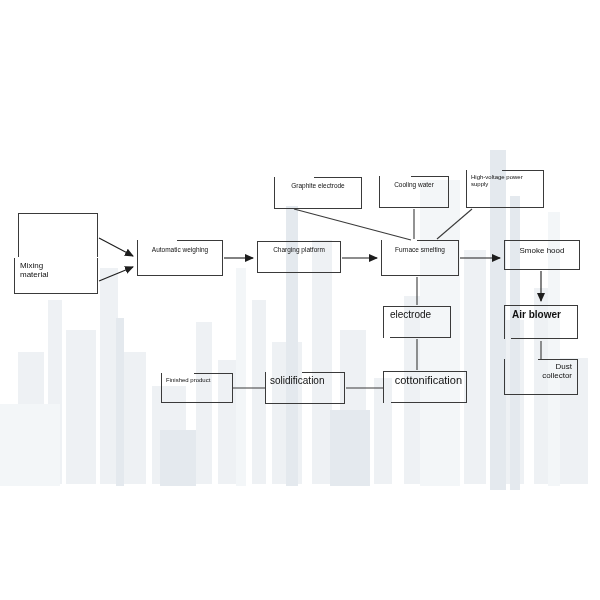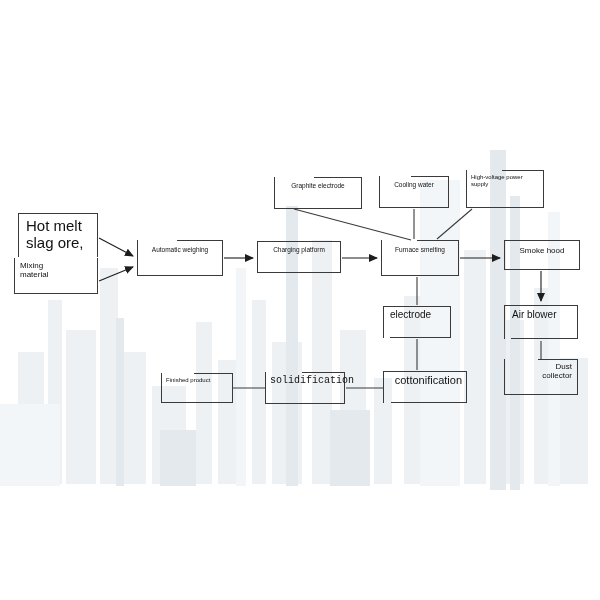--- a/index.html
+++ b/index.html
@@ -118,22 +118,20 @@
       <line x1="383" y1="388" x2="346" y2="388"></line>
       <line x1="265" y1="388" x2="232" y2="388"></line>
     </g>
   </svg>
 
   <div id="nodes">
       <div class="node" style="left: 18px; top: 213px; width: 80px; height: 44px;">
         <div class="bd h" style="left: 0px; top: 0px; width: 80px; background: rgb(58, 58, 58);"></div>
         <div class="bd v" style="left: 0px; top: 0px; height: 44px; background: rgb(58, 58, 58);"></div>
         <div class="bd v" style="left: 79px; top: 0px; height: 44px; background: rgb(58, 58, 58);"></div>
-        <span class="label" style="font-size: 15px; left: 8px; top: 4px; width: 64px; text-align: left;">Hot melt
-slag ore,</span>
       </div>
       <div class="node" style="left: 14px; top: 258px; width: 104px; height: 36px;">
         <div class="bd h" style="left: 0px; top: 35px; width: 84px; background: rgb(58, 58, 58);"></div>
         <div class="bd v" style="left: 0px; top: 0px; height: 36px; background: rgb(58, 58, 58);"></div>
         <div class="bd v" style="left: 83px; top: 0px; height: 36px; background: rgb(58, 58, 58);"></div>
         <span class="label" style="font-size: 8px; left: 6px; top: 3px; width: 72px; text-align: left;">Mixing
 material</span>
       </div>
       <div class="node" style="left: 137px; top: 240px; width: 86px; height: 36px;">
         <div class="bd h" style="left: 0px; top: 35px; width: 86px; background: rgb(58, 58, 58);"></div>
@@ -187,21 +185,21 @@
         <div class="bd v" style="left: 75px; top: 0px; height: 30px; background: rgb(58, 58, 58);"></div>
         <div class="bd h" style="left: 35px; top: 0px; width: 41px; background: rgb(58, 58, 58);"></div>
         <div class="bd h" style="left: 8px; top: 29px; width: 68px; background: rgb(58, 58, 58);"></div>
         <span class="label" style="font-size: 8px; left: 4px; top: 6px; width: 68px; text-align: center;">Smoke hood</span>
       </div>
       <div class="node" style="left: 504px; top: 305px; width: 74px; height: 34px;">
         <div class="bd h" style="left: 0px; top: 0px; width: 74px; background: rgb(58, 58, 58);"></div>
         <div class="bd v" style="left: 0px; top: 0px; height: 34px; background: rgb(58, 58, 58);"></div>
         <div class="bd v" style="left: 73px; top: 0px; height: 34px; background: rgb(58, 58, 58);"></div>
         <div class="bd h" style="left: 7px; top: 33px; width: 67px; background: rgb(58, 58, 58);"></div>
-        <span class="label" style="font-size: 10px; left: 8px; top: 4px; width: 58px; text-align: left;">Air blower</span>
+        <span class="label" style="font-size: 10px; left: 8px; top: 4px; width: 58px; text-align: left; font-weight: bold;">Air blower</span>
       </div>
       <div class="node" style="left: 504px; top: 359px; width: 74px; height: 36px;">
         <div class="bd h" style="left: 0px; top: 35px; width: 74px; background: rgb(58, 58, 58);"></div>
         <div class="bd v" style="left: 0px; top: 0px; height: 36px; background: rgb(58, 58, 58);"></div>
         <div class="bd v" style="left: 73px; top: 0px; height: 36px; background: rgb(58, 58, 58);"></div>
         <div class="bd h" style="left: 34px; top: 0px; width: 40px; background: rgb(58, 58, 58);"></div>
         <span class="label" style="font-size: 8px; left: 6px; top: 3px; width: 62px; text-align: right;">Dust
 collector</span>
       </div>
       <div class="node" style="left: 383px; top: 306px; width: 68px; height: 32px;">
@@ -216,21 +214,21 @@
         <div class="bd v" style="left: 0px; top: 0px; height: 32px; background: rgb(58, 58, 58);"></div>
         <div class="bd v" style="left: 83px; top: 0px; height: 32px; background: rgb(58, 58, 58);"></div>
         <div class="bd h" style="left: 8px; top: 31px; width: 76px; background: rgb(58, 58, 58);"></div>
         <span class="label" style="font-size: 11px; left: 5px; top: 3px; width: 74px; text-align: right;">cottonification</span>
       </div>
       <div class="node" style="left: 265px; top: 372px; width: 80px; height: 32px;">
         <div class="bd h" style="left: 0px; top: 31px; width: 80px; background: rgb(58, 58, 58);"></div>
         <div class="bd v" style="left: 0px; top: 0px; height: 32px; background: rgb(58, 58, 58);"></div>
         <div class="bd v" style="left: 79px; top: 0px; height: 32px; background: rgb(58, 58, 58);"></div>
         <div class="bd h" style="left: 37px; top: 0px; width: 43px; background: rgb(58, 58, 58);"></div>
-        <span class="label" style="font-size: 10px; left: 5px; top: 3px; width: 70px; text-align: left; font-family: Liberation Mono, monospace;">solidification</span>
+        <span class="label" style="font-size: 10px; left: 5px; top: 3px; width: 70px; text-align: left;">solidification</span>
       </div>
       <div class="node" style="left: 161px; top: 373px; width: 72px; height: 30px;">
         <div class="bd h" style="left: 0px; top: 29px; width: 72px; background: rgb(58, 58, 58);"></div>
         <div class="bd v" style="left: 0px; top: 0px; height: 30px; background: rgb(58, 58, 58);"></div>
         <div class="bd v" style="left: 71px; top: 0px; height: 30px; background: rgb(58, 58, 58);"></div>
         <div class="bd h" style="left: 33px; top: 0px; width: 39px; background: rgb(58, 58, 58);"></div>
         <span class="label" style="font-size: 6px; left: 5px; top: 4px; width: 62px; text-align: left;">Finished product</span>
       </div>
     </div>
 

